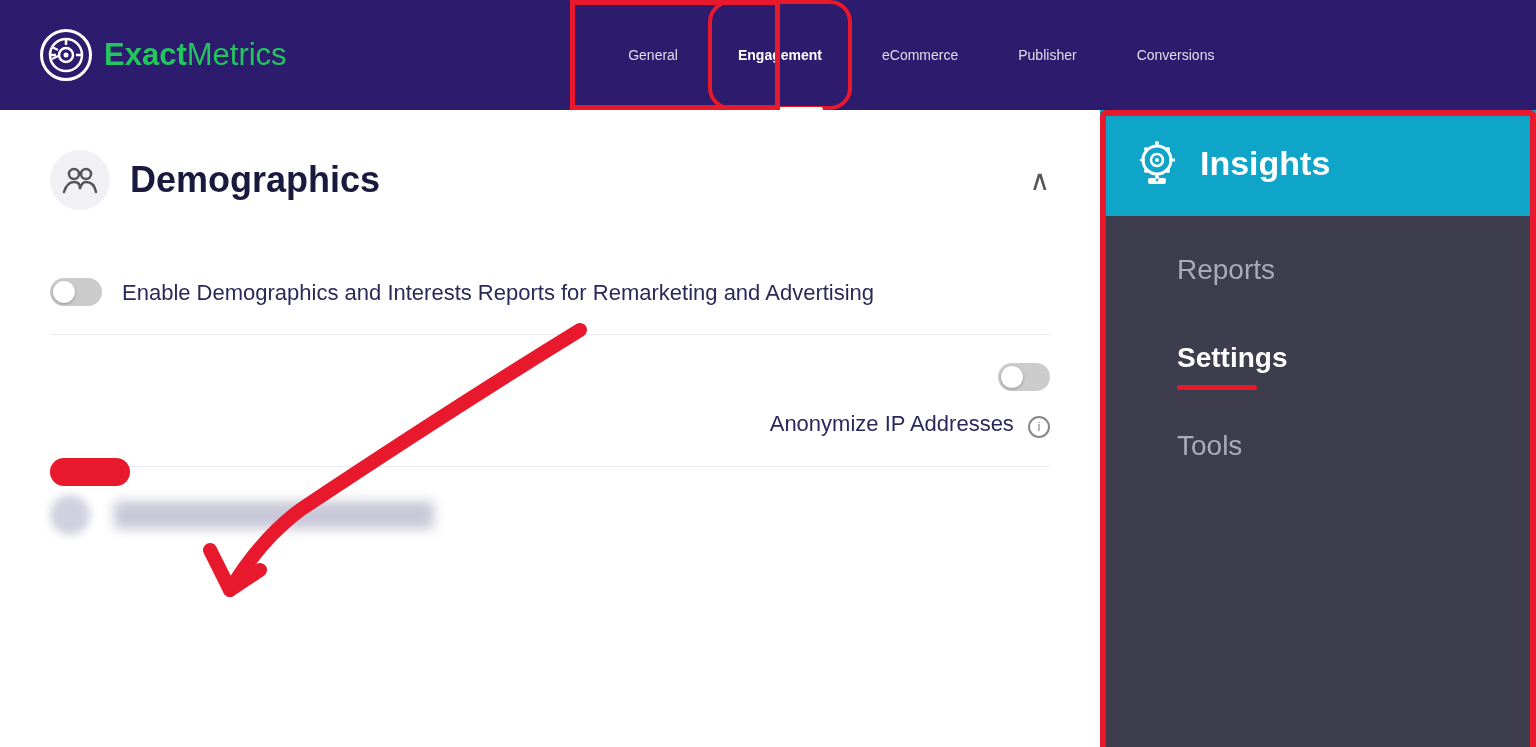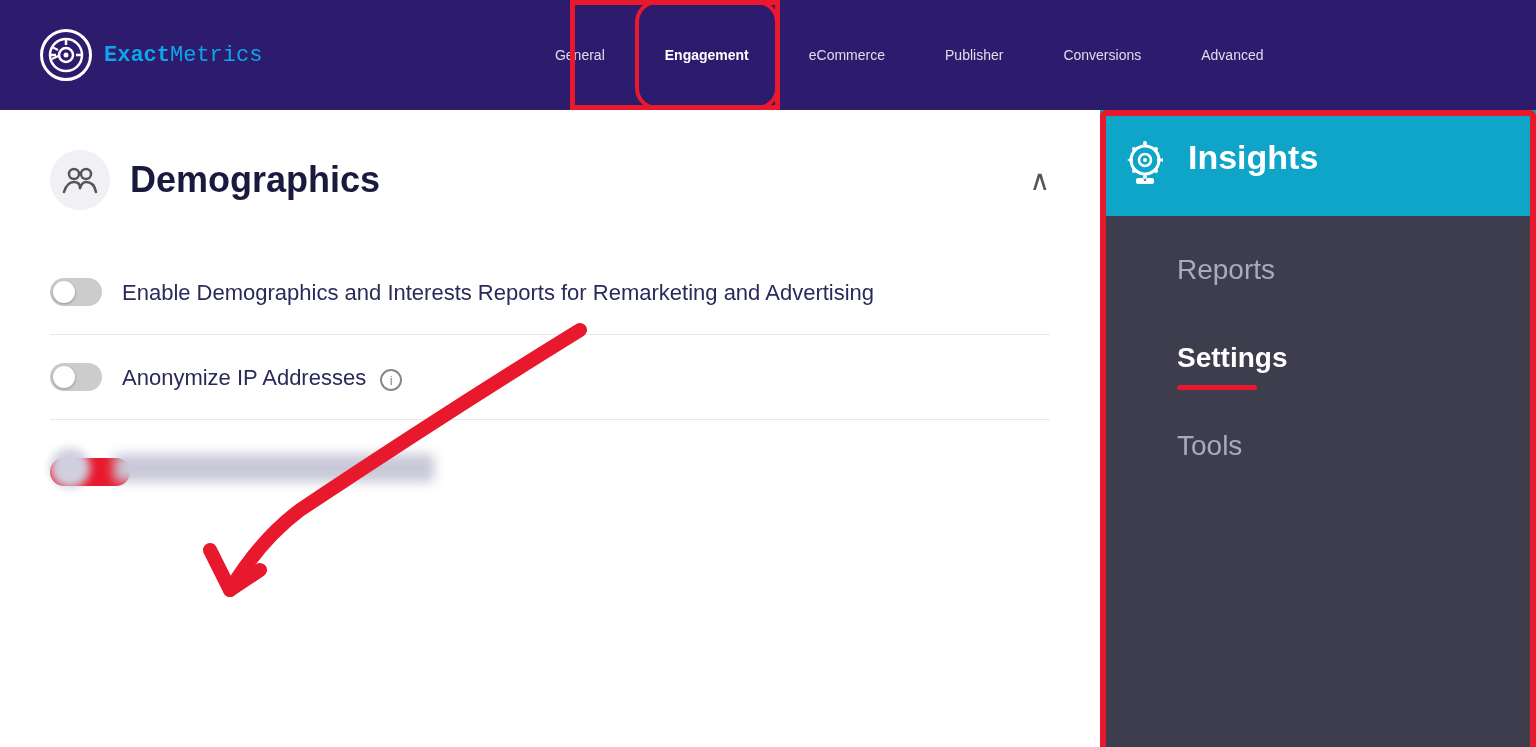--- a/index.html
+++ b/index.html
@@ -26,24 +26,23 @@
       border: 3px solid white;
       border-radius: 50%;
       display: flex;
       align-items: center;
       justify-content: center;
       color: white;
       font-size: 20px;
       position: relative;
     }
     .logo-text {
-      color: #0ea5e9;
-      font-size: 22px;
+      color: #22c55e;
+      font-size: 31px;
       font-weight: 400;
-      font-family: Liberation Mono, monospace;
     }
     .logo-text strong { font-weight: 700; }
     .nav-items {
       display: flex;
       gap: 0;
       align-items: center;
       height: 100%;
       flex: 1;
       justify-content: center;
     }
@@ -236,22 +235,23 @@
       bottom: 0;
       border: 6px solid #e8192c;
       border-radius: 6px;
       pointer-events: none;
       z-index: 10;
     }
 
     
     .sidebar-insights {
       background: #0ea5c8;
-      padding: 28px 20px;
-      display: flex;
+      padding: 28px 32px;
+      display: flex;
+      align-items: center;
       gap: 18px;
     }
     .insights-icon {
       width: 50px;
       height: 50px;
       color: white;
       font-size: 28px;
     }
     .insights-label {
       color: white;
@@ -323,21 +323,20 @@
       <strong>Exact</strong><span>Metrics</span>
     </div>
   </div>
 
   <nav class="nav-items">
     <a class="nav-item">General</a>
     <a class="nav-item active highlighted">Engagement</a>
     <a class="nav-item">eCommerce</a>
     <a class="nav-item">Publisher</a>
     <a class="nav-item">Conversions</a>
-    <a class="nav-item">Advanced</a>
   </nav>
 </div>
 
 <div class="main">
 
   <div class="content-area">
 
     <div class="demographics-header">
       <div class="demographics-title-area">
         <div class="demographics-icon">
@@ -351,21 +350,21 @@
         <h2 class="demographics-title">Demographics</h2>
       </div>
       <div class="chevron-up">∧</div>
     </div>
 
     <div class="setting-row">
       <div class="toggle-switch"></div>
       <span class="setting-label">Enable Demographics and Interests Reports for Remarketing and Advertising</span>
     </div>
 
-    <div class="setting-row" style="position:relative;">
+    <div class="setting-row" style="position:relative;flex-direction:column;">
       <div class="toggle-switch"></div>
       <span class="setting-label">
         <span>Anonymize IP Addresses</span>
         <span class="info-icon">i</span>
       </span>
     </div>
 
     <div class="red-pill"></div>
 
     <div class="blurred-row">

